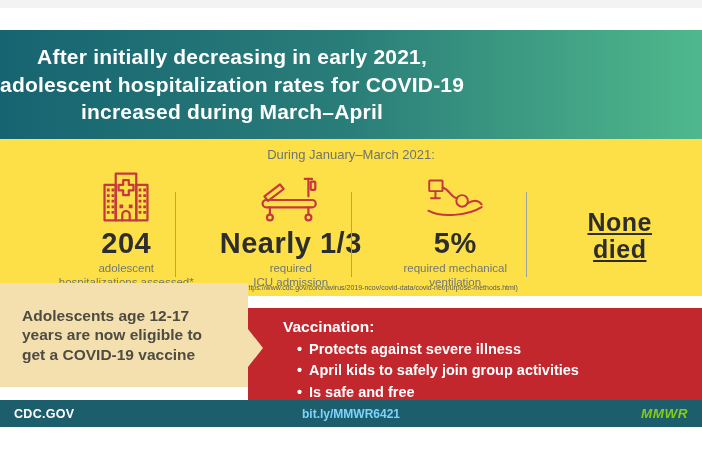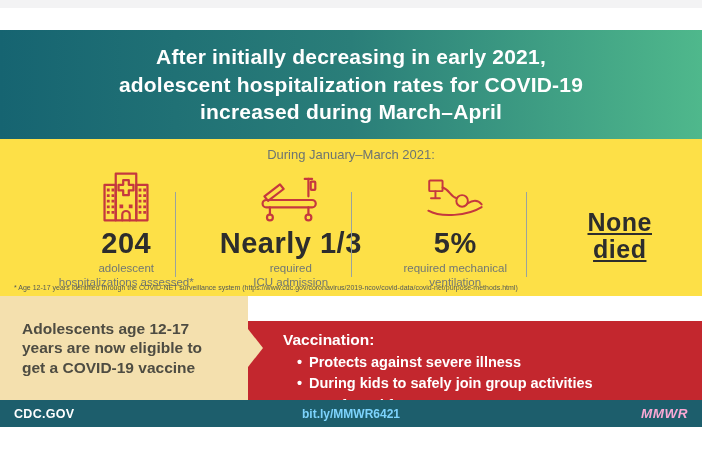--- a/index.html
+++ b/index.html
@@ -4,41 +4,41 @@
 <style>
   * { margin:0; padding:0; box-sizing:border-box; }
   body { background:#ffffff; font-family:"Liberation Sans", sans-serif; }
   .canvas { position:relative; width:702px; height:459px; background:#ffffff; overflow:hidden; }
 
   .top-strip { position:absolute; top:0; left:0; width:702px; height:8px; background:#f3f3f4; }
 
   
   .header { position:absolute; top:30px; left:0; width:702px; height:109px;
             background:linear-gradient(90deg,#166471 0%, #2a7e79 50%, #4fb88c 100%);
-            display:flex; align-items:center; justify-content:center; }
+            display:flex; align-items:center; justify-content:flex-start; }
   .header h1 { color:#ffffff; font-size:21px; font-weight:bold; text-align:center;
                line-height:1.33; white-space:pre-line; letter-spacing:.2px; }
 
   
   .stats { position:absolute; top:139px; left:0; width:702px; height:157px; background:#fde047; }
   .stats-intro { position:absolute; top:8px; width:100%; text-align:center;
                  color:#6d7472; font-size:13px; }
   .stats-row { position:absolute; top:26px; left:0; width:702px; display:flex;padding-left:44px; }
   .stat { width:175.5px; display:flex; flex-direction:column; align-items:center; text-align:center; }
   .icon-box { height:58px; display:flex; align-items:flex-end; justify-content:center; margin-top:2px; }
   .stat-value { margin-top:4px; color:#2d2d2d; font-weight:bold; font-size:29px; line-height:1; letter-spacing:.5px; }
   .stat-label { margin-top:3px; color:#717774; font-size:11.5px; line-height:1.25; white-space:pre-line; }
   .stat--text-only { justify-content:flex-start; }
   .stat--text-only .stat-value { margin-top:44px; font-size:25px; line-height:1.08; white-space:pre-line;text-decoration:underline; }
   .divider { position:absolute; top:53px; width:1px; height:85px; background:#9aa39e; }
   .divider.d1 { left:175px; } .divider.d2 { left:351px; } .divider.d3 { left:526px; }
   .footnote { position:absolute; bottom:5px; left:14px; right:10px; color:#555a57; font-size:7px; }
 
   
-  .banner { position:absolute; top:296px; left:0; width:702px; height:104px; }
+  .banner { position:absolute; top:283px; left:0; width:702px; height:104px; }
   .eligibility { position:absolute; left:0; top:0; width:248px; height:104px; background:#f4e0ae;
                  display:flex; align-items:center; }
   .eligibility p { padding-left:22px; color:#4e4c42; font-size:15.5px; font-weight:600;
                    line-height:1.25; white-space:pre-line; }
   .arrow { position:absolute; left:248px; top:329px; width:0; height:0;
            border-top:19px solid transparent; border-bottom:19px solid transparent;
            border-left:15px solid #f4e0ae; z-index:2; }
   .vaccination { position:absolute; left:248px; top:0; width:454px; height:104px; background:#c3272e;
                  color:#ffffff; padding:8px 10px 0 35px;margin-top:25px; }
   .vax-heading { font-size:15.5px; font-weight:bold; line-height:1.4; }
@@ -46,21 +46,21 @@
   .vax-item { display:flex; font-size:14.5px; font-weight:bold; line-height:1.5;
               padding-left:14px; }
   .bullet { width:12px; flex:none; }
 
   
   .footer { position:absolute; top:400px; left:0; width:702px; height:27px; background:#1d5e6c;
             display:flex; align-items:center; justify-content:space-between; padding:0 14px; }
   .footer-left { color:#ffffff; font-weight:bold; font-size:12.5px; letter-spacing:.3px; }
   .footer-center { position:absolute; left:0; right:0; text-align:center; color:#7dd3fc;
                    font-weight:bold; font-size:12px; }
-  .footer-right { color:#f9a8d4; font-weight:bold; font-style:italic; font-size:13.5px;
+  .footer-right { color:#84cc16; font-weight:bold; font-style:italic; font-size:13.5px;
                   letter-spacing:.5px; z-index:1; }
 
   svg.icon { stroke:#c5383e; fill:none; stroke-width:2.4; stroke-linejoin:round; stroke-linecap:round; }
   svg.icon .fillr { fill:#c5383e; stroke:none; }
 </style>
 </head>
 <body>
 
 <div class="canvas">
   <div class="top-strip"></div>
@@ -150,21 +150,21 @@
     </div>
     <div class="vaccination">
       <div class="vax-heading">Vaccination:</div>
       <div class="vax-list">
         <div class="vax-item">
           <span class="bullet">•</span>
           <span>Protects against severe illness</span>
         </div>
         <div class="vax-item">
           <span class="bullet">•</span>
-          <span>During kids to safely join group activities</span>
+          <span>April kids to safely join group activities</span>
         </div>
         <div class="vax-item">
           <span class="bullet">•</span>
           <span>Is safe and free</span>
         </div>
       </div>
     </div>
   </div>
   <div class="arrow"></div>
 

